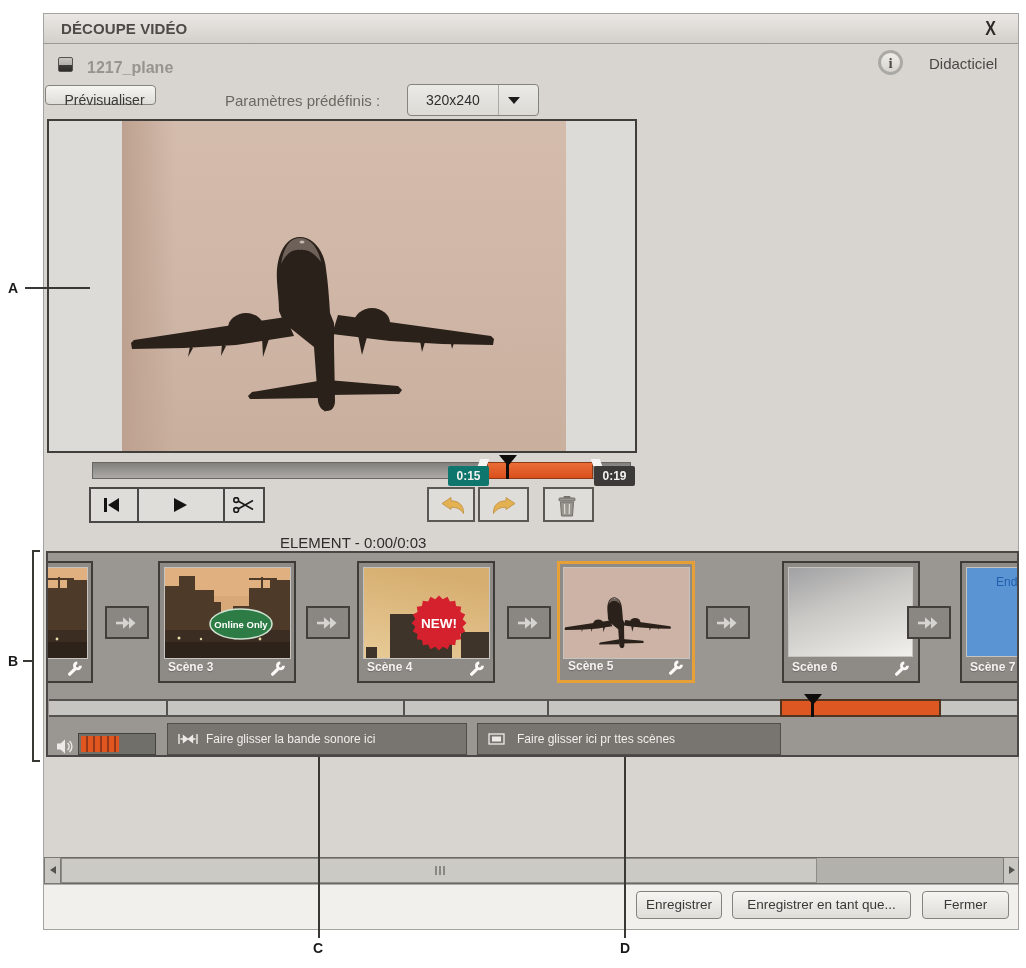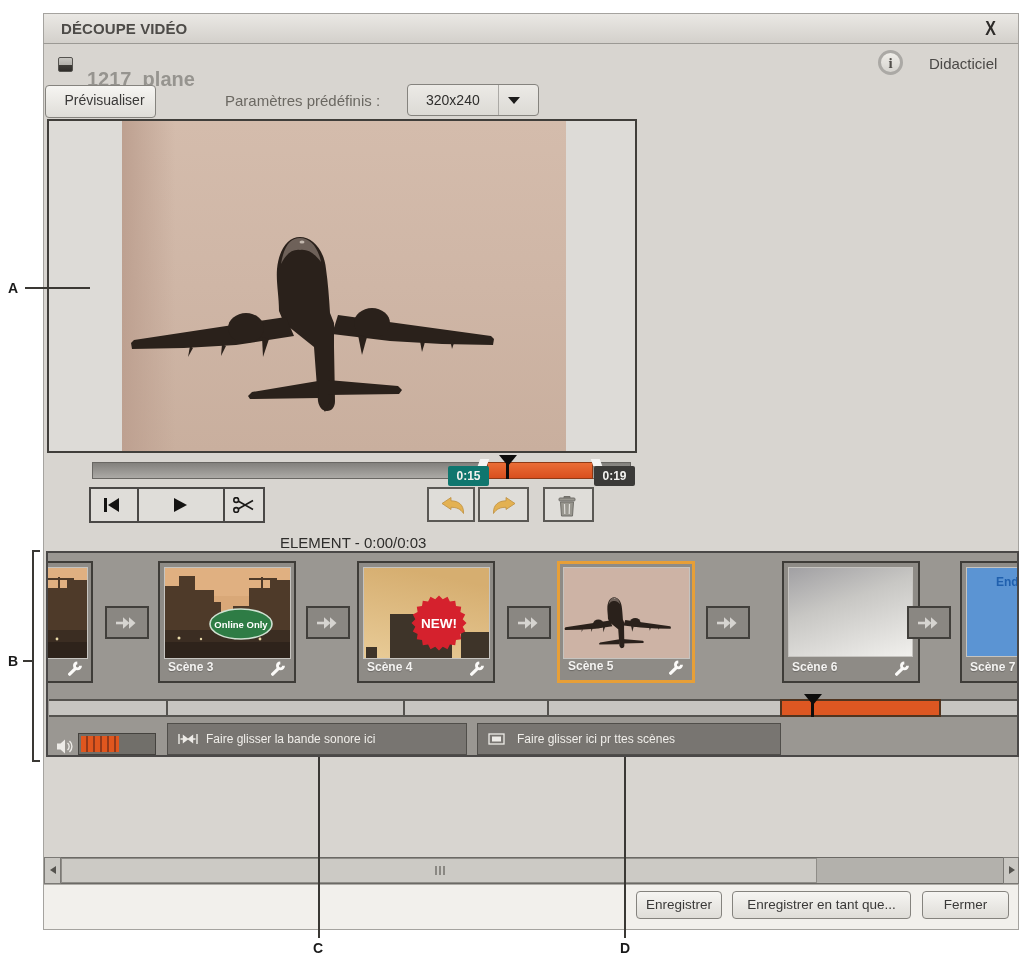--- a/index.html
+++ b/index.html
@@ -3,25 +3,25 @@
 <meta charset="utf-8">
 <style>
   * { margin:0; padding:0; box-sizing:border-box; }
   html,body { width:1026px; height:968px; background:#fff; font-family:"Liberation Sans", sans-serif; position:relative; overflow:hidden; }
   .abs { position:absolute; }
   .dialog { position:absolute; left:43px; top:13px; width:976px; height:917px; background:#D8D5D0; border:1px solid #A5A39F; }
   .titlebar { position:absolute; left:43px; top:13px; width:976px; height:31px; background:linear-gradient(#EAE8E4,#D3D0CB); border:1px solid #A5A39F; border-bottom:1px solid #9B9994; }
   .title { position:absolute; left:61px; top:20px; font-size:15px; font-weight:bold; color:#4D4B48; letter-spacing:0.1px; }
   .closex { position:absolute; left:984px; top:17px; font-size:20px; font-weight:600; color:#2E2C2A; transform:scale(0.8,1.0); }
   .clipicon { position:absolute; left:58px; top:57px; width:15px; height:15px; border:1px solid #55534F; border-radius:2px; background:linear-gradient(#C9C7C2 0%, #B1AFAA 55%, #3E3C38 55%, #2F2D2A 100%); }
-  .clipname { position:absolute; left:87px; top:59px; font-size:20px; font-weight:bold; color:#96948F;margin-top:9px; }
+  .clipname { position:absolute; left:87px; top:59px; font-size:16px; font-weight:bold; color:#96948F; }
   .infocirc { position:absolute; left:878px; top:50px; width:25px; height:25px; border-radius:50%; border:3px solid #ABA9A5; background:linear-gradient(#F0EEE9,#D6D4CF); color:#524F4B; text-align:center; font-family:"Liberation Serif",serif; font-weight:bold; font-size:15px; line-height:20px; }
   .didact { position:absolute; left:929px; top:55px; font-size:15px; color:#4A4846; }
   .btn { position:absolute; border:1px solid #85837E; border-radius:4px; background:linear-gradient(#F6F5F2,#DFDDD8); color:#3A3938; text-align:center; }
-  .prevbtn { left:45px; top:85px; width:111px; height:33px; font-size:14px; line-height:29px;padding-left:8px; }
+  .prevbtn { left:45px; top:85px; width:111px; height:20px; font-size:14px; line-height:29px;padding-left:8px; }
   .paramlbl { position:absolute; left:225px; top:92px; font-size:15px; color:#6B6862; }
   .dropdown { position:absolute; left:407px; top:84px; width:132px; height:32px; border:1px solid #85837E; border-radius:4px; background:linear-gradient(#ECEAE6,#DCDAD5); }
   .dropdown .txt { position:absolute; left:18px; top:7px; font-size:14px; color:#2F2E2C; }
   .dropdown .sep { position:absolute; left:90px; top:0; width:1px; height:30px; background:#ABA9A5; }
   .dropdown .tri { position:absolute; left:100px; top:12px; width:0; height:0; border-left:6px solid transparent; border-right:6px solid transparent; border-top:7px solid #1C1B1A; }
   .preview { position:absolute; left:47px; top:119px; width:590px; height:334px; border:2px solid #403E3A; background:#DDDBD7; }
   .callout { position:absolute; font-size:14px; font-weight:bold; color:#1A1A1A; }
   .cline { position:absolute; background:#3A3834; }
   .card { position:absolute; width:138px; height:122px; background:#8E8B86; border:2px solid #3E3C38; }
   .card.sel { border:3px solid #E79F37; }
@@ -195,21 +195,21 @@
     <div class="card" style="left:734px; top:8px;">
       <div class="cimg" style="background:linear-gradient(160deg,#A1A0A3 0%,#C8C7C4 40%,#F1F0ED 100%); width:125px; height:90px;"></div>
       <div class="clabel">Scène 6</div>
       <svg class="wrench" viewBox="0 0 18 18">
         <use href="#wr"></use>
       </svg>
     </div>
 
     <div class="card" style="left:912px; top:8px;">
       <div class="cimg" style="background:#5B94D3; width:125px; height:90px;">
-        <span style="position:absolute; left:29px; top:7px; font-size:12px; font-weight:bold; color:#2060AE;">End</span>
+        <span style="position:absolute; left:29px; top:7px; font-size:12px; font-weight:normal; color:#2060AE;">End</span>
       </div>
       <div class="clabel">Scène 7</div>
     </div>
 
     <div class="trans" style="left:57px;">
       <svg width="24" height="14" viewBox="0 0 24 14">
         <use href="#tarrow"></use>
       </svg>
     </div>
     <div class="trans" style="left:258px;">

